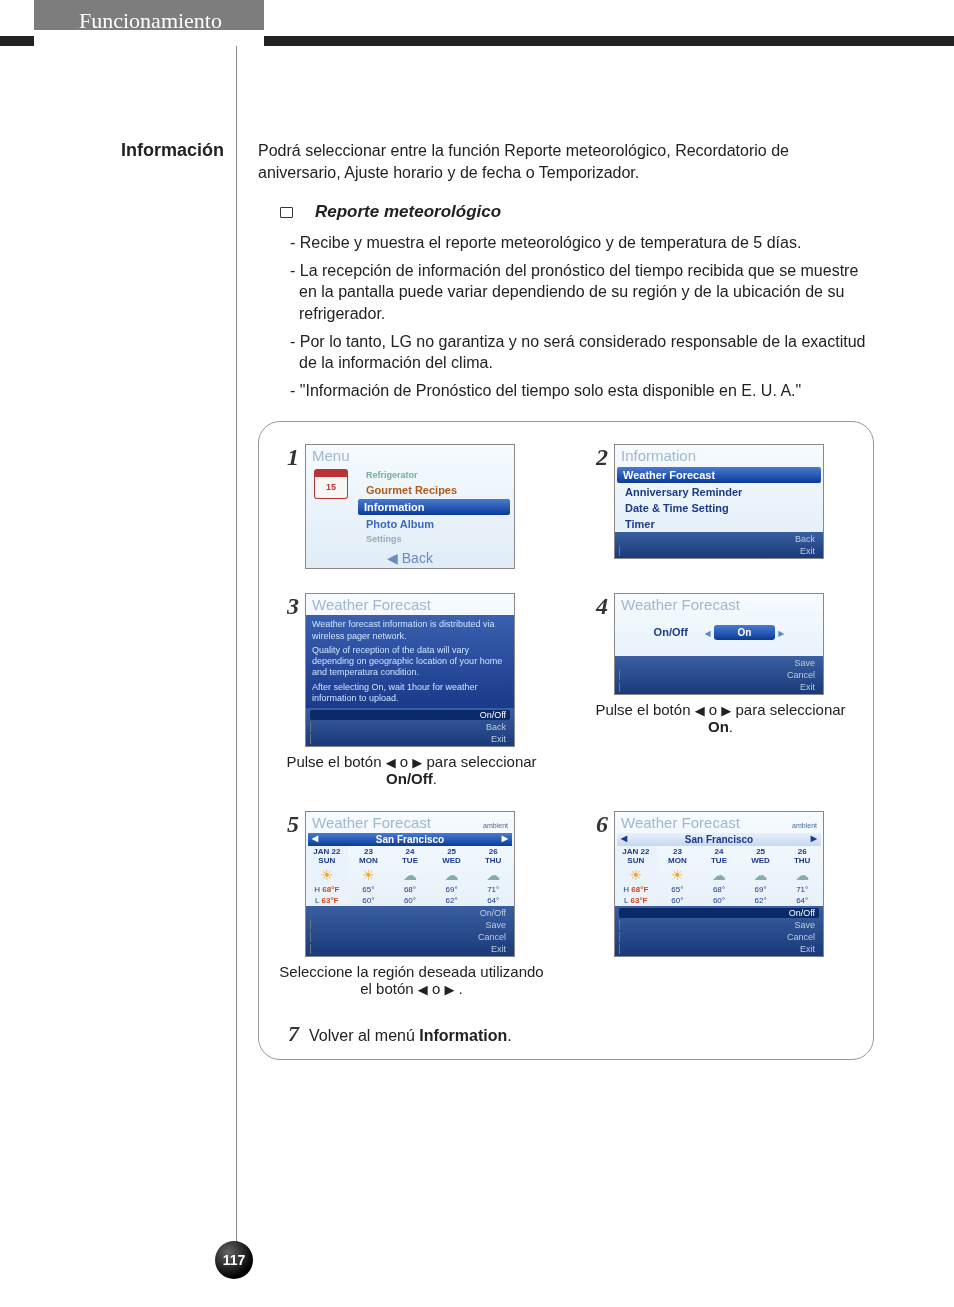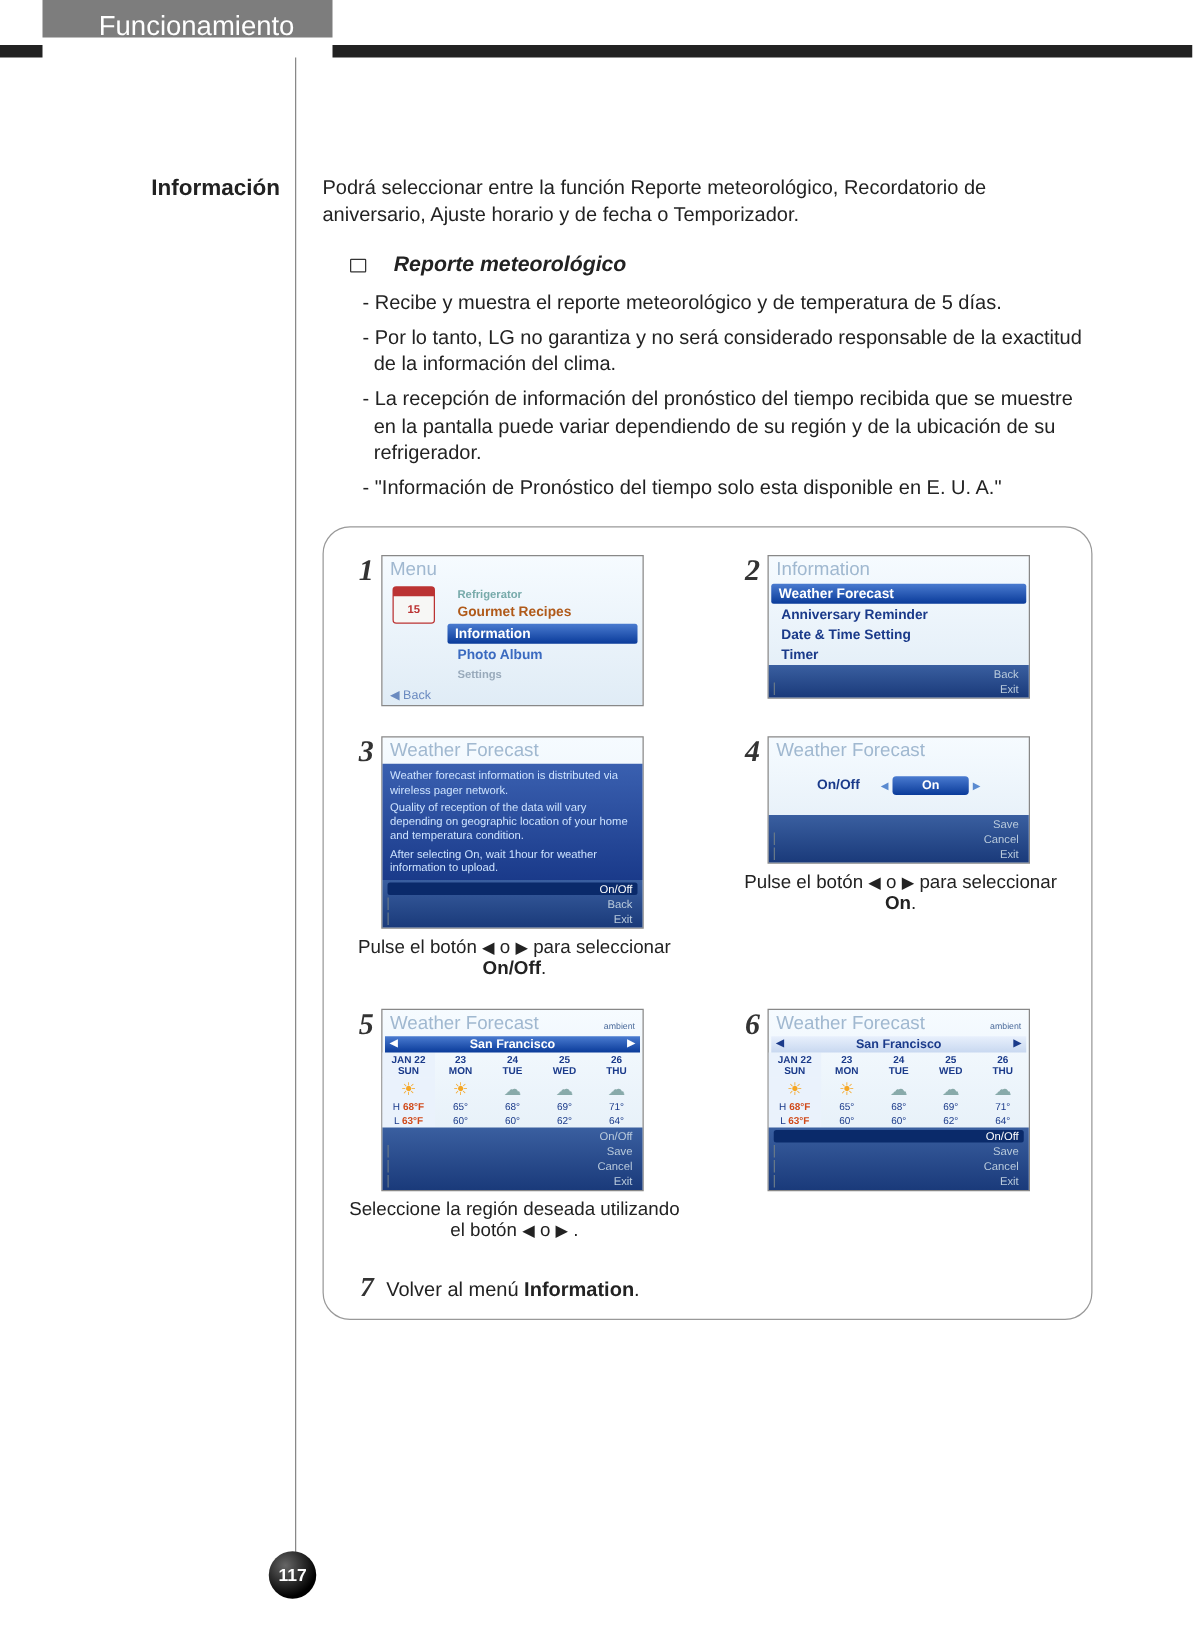--- a/index.html
+++ b/index.html
@@ -7,20 +7,21 @@
     width: 954px;
     height: 1307px;
     background: #fff;
     font-family: Arial, Helvetica, sans-serif;
     color: #222;
     position: relative;
   }
   .header-bar {
     display: flex;
     height: 30px;
+    font-family: Liberation Serif, serif;
   }
   .header-tab {
     background: #7d7d7d;
     color: #fff;
     font-size: 22px;
     padding: 8px 30px 8px 45px;
     min-width: 230px;
   }
   .header-dark {
     background: #222;
@@ -222,43 +223,43 @@
 <div class="content">
   <div class="section-title">Información</div>
   <div class="section-body">
     <p>Podrá seleccionar entre la función Reporte meteorológico, Recordatorio de aniversario, Ajuste horario y de fecha o Temporizador.</p>
     <div class="sub-h">
       <span class="box-icon"></span>
       <span>Reporte meteorológico</span>
     </div>
     <ul class="bullets">
       <li>Recibe y muestra el reporte meteorológico y de temperatura de 5 días.</li>
+      <li>La recepción de información del pronóstico del tiempo recibida que se muestre en la pantalla puede variar dependiendo de su región y de la ubicación de su refrigerador.</li>
       <li>Por lo tanto, LG no garantiza y no será considerado responsable de la exactitud de la información del clima.</li>
-      <li>La recepción de información del pronóstico del tiempo recibida que se muestre en la pantalla puede variar dependiendo de su región y de la ubicación de su refrigerador.</li>
       <li>"Información de Pronóstico del tiempo solo esta disponible en E. U. A."</li>
     </ul>
   </div>
 
   <div class="steps-box">
 
     <div class="row">
       <div class="cell">
         <div class="step">
           <div class="num">1</div>
           <div class="screen info-screen" style="position:relative;">
             <div class="title">Menu</div>
             <div class="cal-icon">15</div>
             <div class="menu-stack">
               <div class="row-i" style="color:#7aa;font-size:9px;">Refrigerator</div>
               <div class="row-i" style="color:#b05a1a;">Gourmet Recipes</div>
               <div class="bar">Information</div>
               <div class="row-i" style="color:#3a6ac0;">Photo Album</div>
               <div class="row-i" style="color:#9ab;font-size:9px;">Settings</div>
             </div>
-            <div style="text-align:left;font-size:10px;color:#6a8ac0;padding:2px 6px;">◀ Back</div>
+            <div style="text-align:center;font-size:14px;color:#6a8ac0;padding:2px 6px;">◀ Back</div>
           </div>
         </div>
       </div>
       <div class="cell">
         <div class="step">
           <div class="num">2</div>
           <div class="screen">
             <div class="title">Information</div>
             <div class="bar">Weather Forecast</div>
             <div class="row-i">Anniversary Reminder</div>

